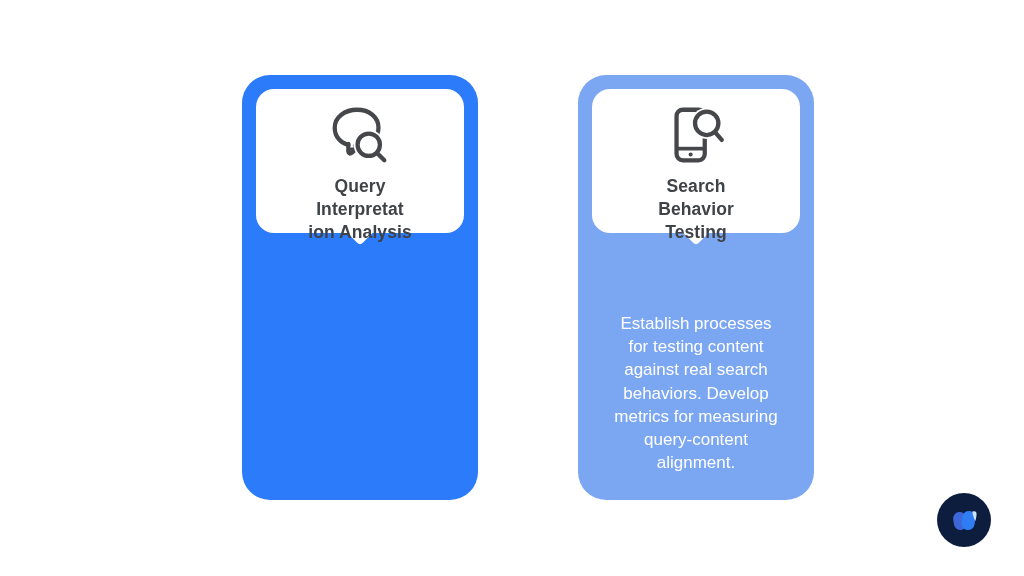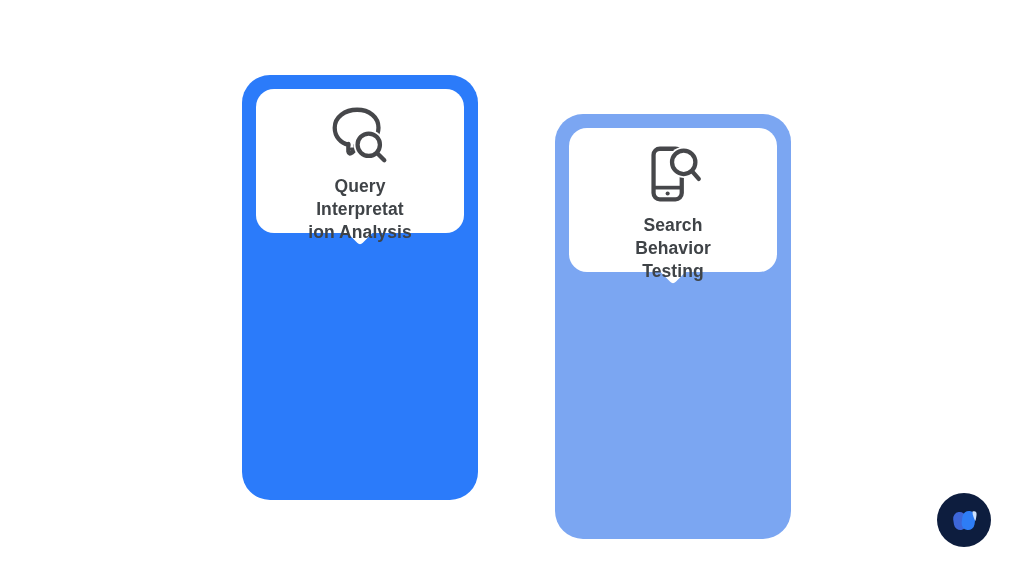--- a/index.html
+++ b/index.html
@@ -13,21 +13,21 @@
   .canvas { position: absolute; inset: 0; }
 
   .card {
     position: absolute;
     top: 75px;
     width: 236px;
     height: 425px;
     border-radius: 28px;
   }
   .card.left  { left: 242px; }
-  .card.right { left: 555px; margin-top: 39px; }
+  .card.right { left: 578px; }
 
   .bubble {
     position: absolute;
     left: 14px; right: 14px; top: 14px;
     height: 144px;
     background: #ffffff;
     border-radius: 18px;
     z-index: 1;
   }
   .bubble-tail {
@@ -130,20 +130,27 @@
 
             <circle cx="47" cy="23" r="12" stroke="#46474a" stroke-width="4.4" fill="none"></circle>
             <path d="M55.5 32 L 62.5 40" stroke="#46474a" stroke-width="4.4" stroke-linecap="round"></path>
           </svg>
         </div>
         <div class="card-title">Search
 Behavior
 Testing</div>
       </div>
     </div>
+    <div class="card-body">Establish processes
+for testing content
+against real search
+behaviors. Develop
+metrics for measuring
+query-content
+alignment.</div>
   </div>
 
   <div class="brand-logo">
     <svg width="56" height="56" viewBox="0 0 56 56">
       <circle cx="28" cy="28" r="27" id="logo-circle" fill="#0d1d3e"></circle>
       <g>
         <rect x="17.5" y="20" width="13" height="18" rx="6.5" fill="#3d66d8" transform="rotate(-9 24 29)"></rect>
         <rect x="26" y="19" width="13" height="19" rx="6.5" fill="#2e7df5" transform="rotate(8 32.5 28.5)"></rect>
         <path d="M36.5 19.5 C 39.5 18.5 41 20 40.5 23.5 L 39.5 29 C 38 27 36.5 23 36.5 19.5 Z" fill="#cfe2fc"></path>
       </g>

